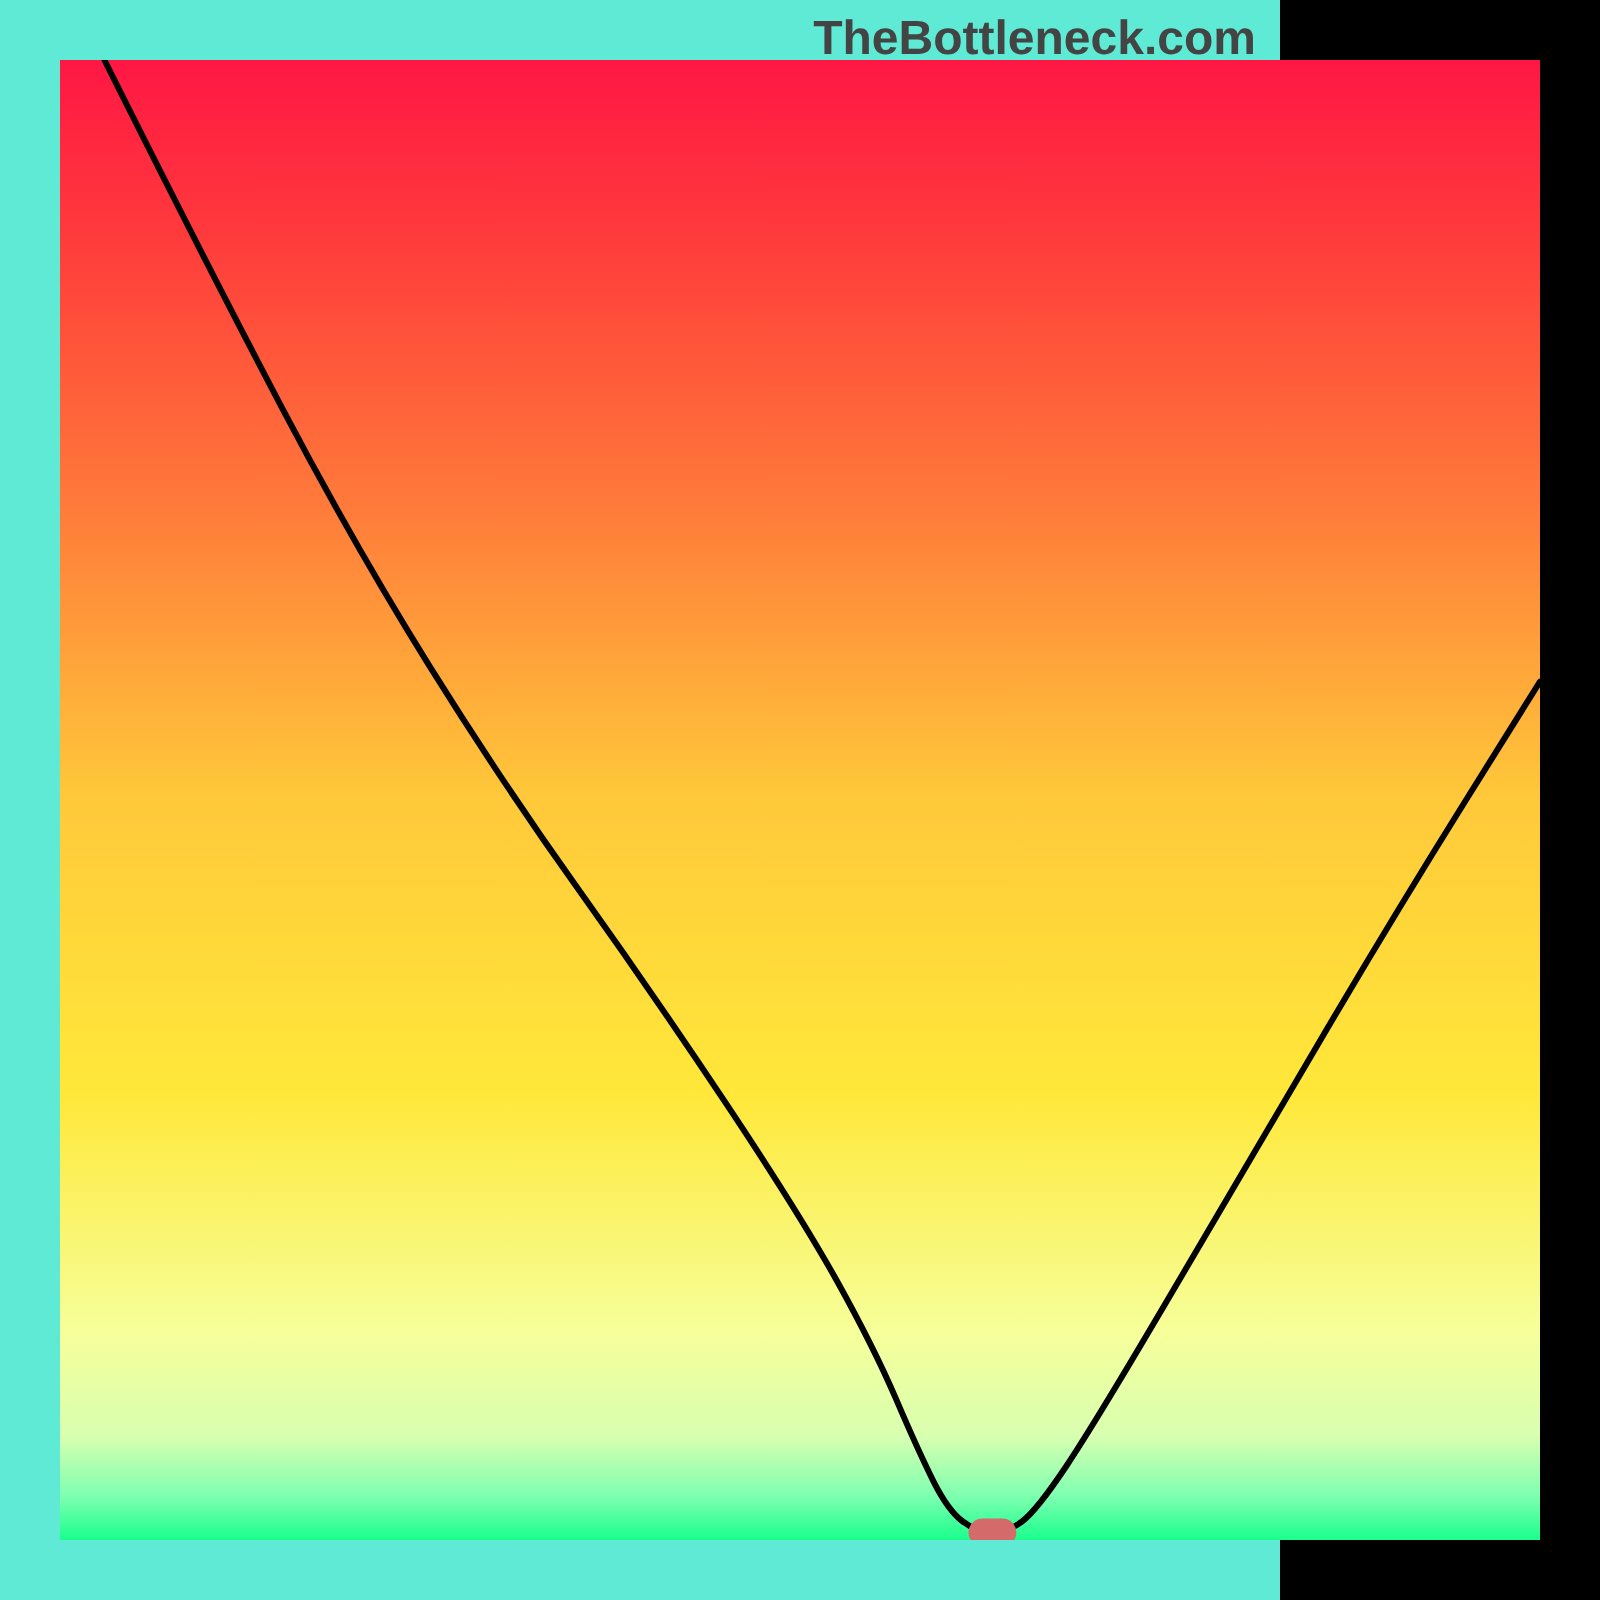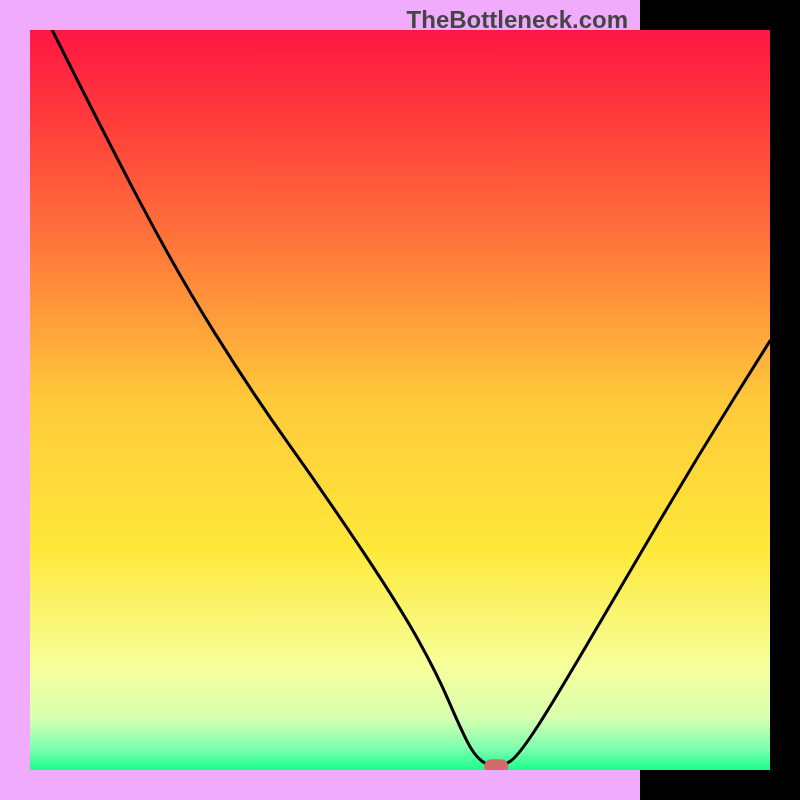--- a/index.html
+++ b/index.html
@@ -8,21 +8,21 @@
     width: 800px;
     height: 800px;
     background: #000;
     overflow: hidden;
     font-family: Arial, Helvetica, sans-serif;
   }
   .outer {
     position: relative;
     width: 640px;
     height: 800px;
-    background: #f0abfc;
+    background: #5eead4;
   }
   .watermark {
     position: absolute;
     top: 6px;
     right: 12px;
     color: #444;
     font-size: 24px;
     font-weight: bold;
     user-select: none;
   }

